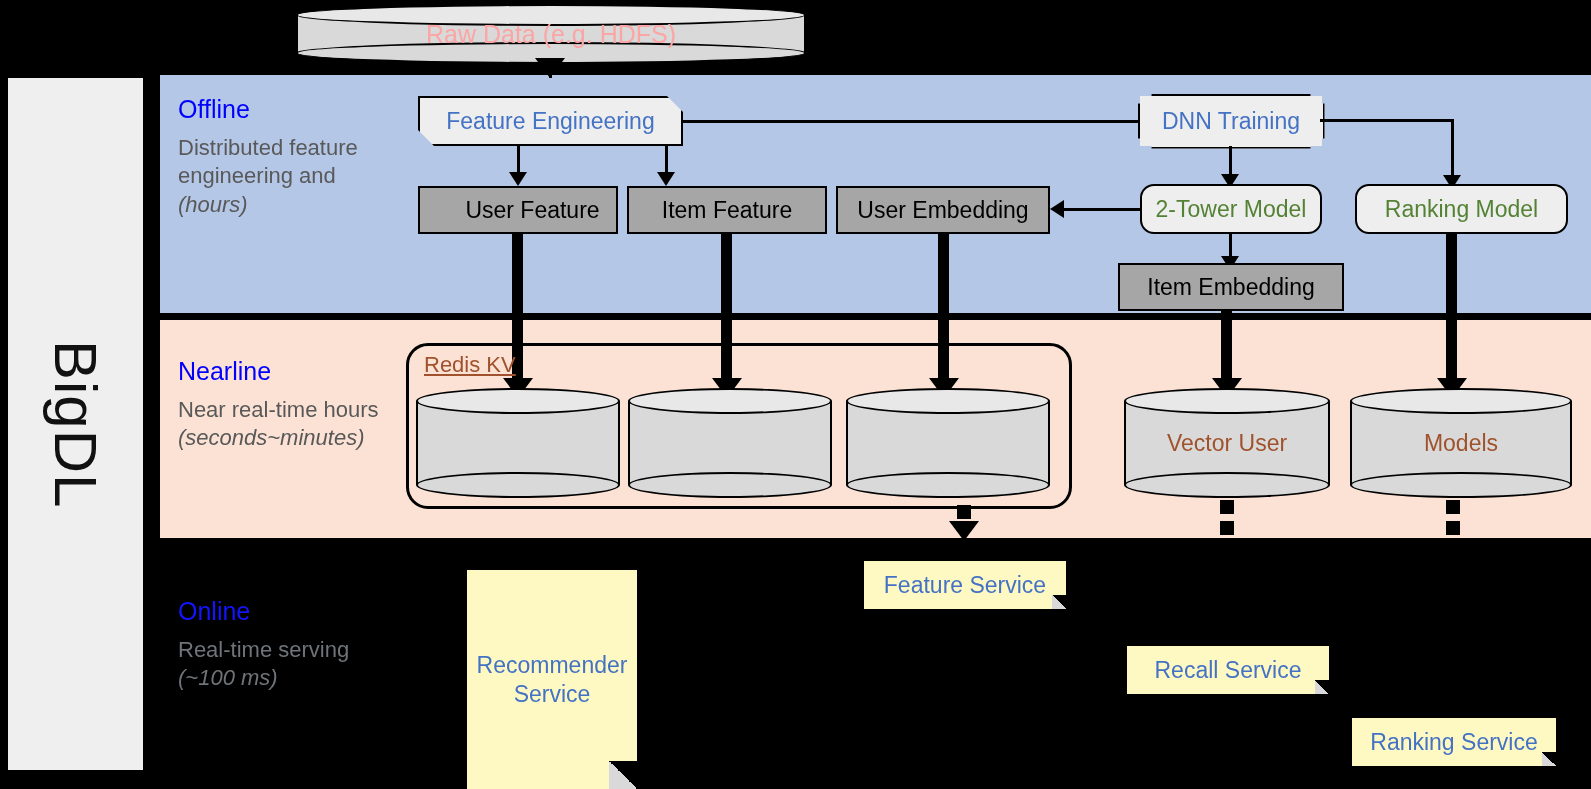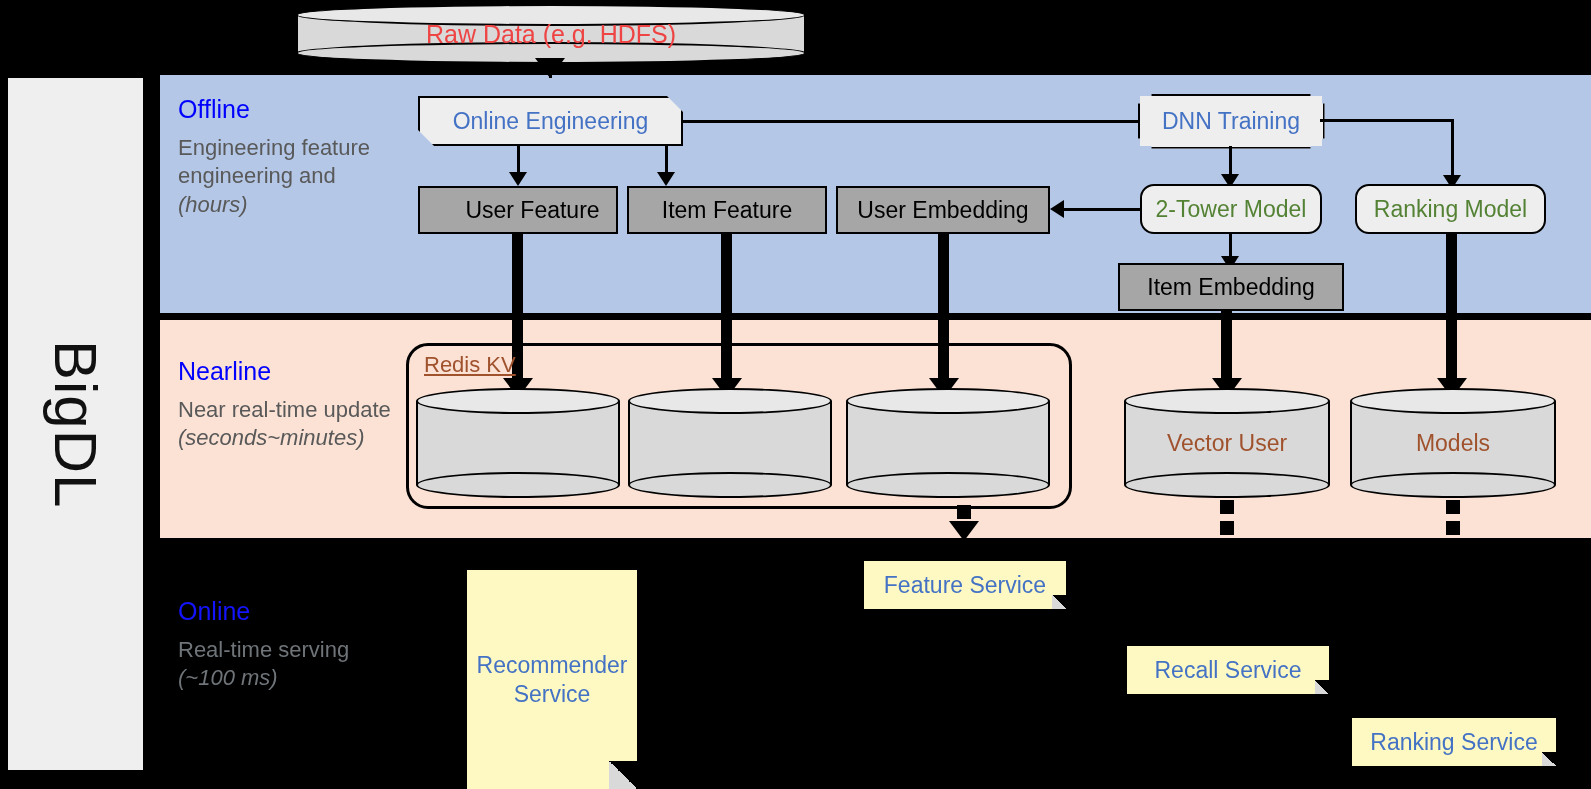--- a/index.html
+++ b/index.html
@@ -70,27 +70,27 @@
                background:#d9d9d9;border:2.5px solid #000;border-radius:50%;
                box-sizing:border-box;}
   .cyl .cyl-label{position:absolute;left:0;right:0;top:0;bottom:0;
                   display:flex;align-items:center;justify-content:center;
                   font-size:23px;z-index:4;}
 
   #cyl-raw{left:296px;top:4px;width:510px;height:60px;}
   #cyl-raw .top{height:22px;}
   #cyl-raw .bottom{height:22px;}
   #cyl-raw .body{top:11px;bottom:11px;}
-  #cyl-raw .cyl-label{color:#ef4444;font-size:25px;}
+  #cyl-raw .cyl-label{color:#fca5a5;font-size:25px;}
 
   .kv-cyl{top:388px;width:204px;height:110px;}
   #kv1{left:416px;} #kv2{left:628px;} #kv3{left:846px;}
 
   #cyl-vector{left:1124px;top:388px;width:206px;height:110px;}
-  #cyl-models{left:1350px;top:388px;width:206px;height:110px;}
+  #cyl-models{left:1350px;top:388px;width:222px;height:110px;}
   #cyl-vector .cyl-label,#cyl-models .cyl-label{color:#a0522d;}
 
   
   #redis-group{position:absolute;left:406px;top:343px;width:666px;height:166px;
                border:3px solid #000;border-radius:22px;box-sizing:border-box;}
   #redis-kv-title{position:absolute;left:424px;top:352px;font-size:22px;
                   color:#a0522d;z-index:6;text-decoration:underline;}
 
   
   .note{position:absolute;background:#fef9c3;font-size:23px;color:#4472c4;
@@ -132,45 +132,45 @@
       <span>BigDL</span>
     </div>
   </div>
 
   <div class="band" id="band-offline"></div>
   <div class="band" id="band-nearline"></div>
   <div class="band" id="band-online"></div>
 
   <div class="band-label" id="label-offline">
     <div class="band-title">Offline</div>
-    <div class="band-desc"><span>Engineering feature engineering and </span><i>(hours)</i></div>
+    <div class="band-desc"><span>Distributed feature engineering and </span><i>(hours)</i></div>
   </div>
 
   <div class="band-label" id="label-nearline">
     <div class="band-title">Nearline</div>
-    <div class="band-desc"><span>Near real-time update </span><i>(seconds~minutes)</i></div>
+    <div class="band-desc"><span>Near real-time hours </span><i>(seconds~minutes)</i></div>
   </div>
 
   <div class="band-label" id="label-online">
     <div class="band-title">Online</div>
     <div class="band-desc"><span>Real-time serving </span><i>(~100 ms)</i></div>
   </div>
 
   <div class="cyl" id="cyl-raw">
     <div class="body"></div>
     <div class="bottom"></div>
     <div class="top"></div>
     <div class="cyl-label">Raw Data (e.g. HDFS)</div>
   </div>
 
   <div class="ln vline" style="left:549px;top:62px;height:16px;"></div>
   <div class="arrow-down big" style="left:535px;top:58px;"></div>
 
   <div class="node proc-box proc-blue snip" id="fe-box" style="left:418px;top:96px;width:265px;height:50px;">
-    <span>Online Engineering</span>
+    <span>Feature Engineering</span>
   </div>
 
   <div class="ln hline" style="left:683px;top:120px;width:457px;"></div>
   <div class="arrow-right" style="left:1138px;top:113px;"></div>
 
   <div class="node proc-box proc-blue concave" id="dnn-box" style="left:1140px;top:96px;width:182px;height:50px;background:#eeeeee;border:none;">
     <span>DNN Training</span>
   </div>
 
   <div class="ln vline" style="left:517px;top:146px;height:28px;"></div>
@@ -191,21 +191,21 @@
   <div class="ln vline" style="left:1229px;top:146px;height:32px;"></div>
   <div class="arrow-down" style="left:1221px;top:174px;"></div>
 
   <div class="ln hline" style="left:1320px;top:119px;width:133px;"></div>
   <div class="ln vline" style="left:1451px;top:119px;height:60px;"></div>
   <div class="arrow-down" style="left:1443px;top:175px;"></div>
 
   <div class="node proc-box proc-green rounded" style="left:1140px;top:184px;width:182px;height:50px;">
     <span>2-Tower Model</span>
   </div>
-  <div class="node proc-box proc-green rounded" style="left:1355px;top:184px;width:191px;height:50px;">
+  <div class="node proc-box proc-green rounded" style="left:1355px;top:184px;width:213px;height:50px;">
     <span>Ranking Model</span>
   </div>
 
   <div class="ln hline" style="left:1063px;top:208px;width:78px;"></div>
   <div class="arrow-left" style="left:1050px;top:200px;"></div>
 
   <div class="ln vline" style="left:1229px;top:234px;height:26px;"></div>
   <div class="arrow-down" style="left:1221px;top:256px;"></div>
 
   <div class="node gray-box" style="left:1118px;top:263px;width:226px;height:48px;">

